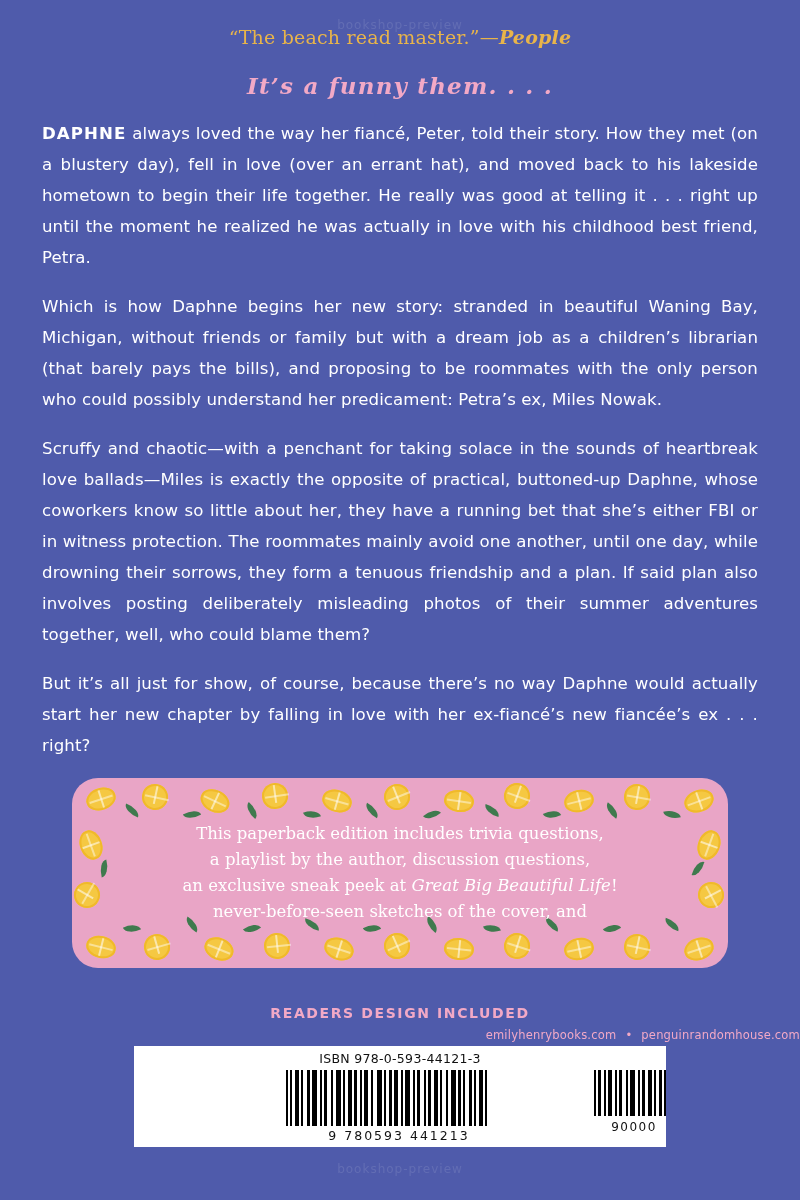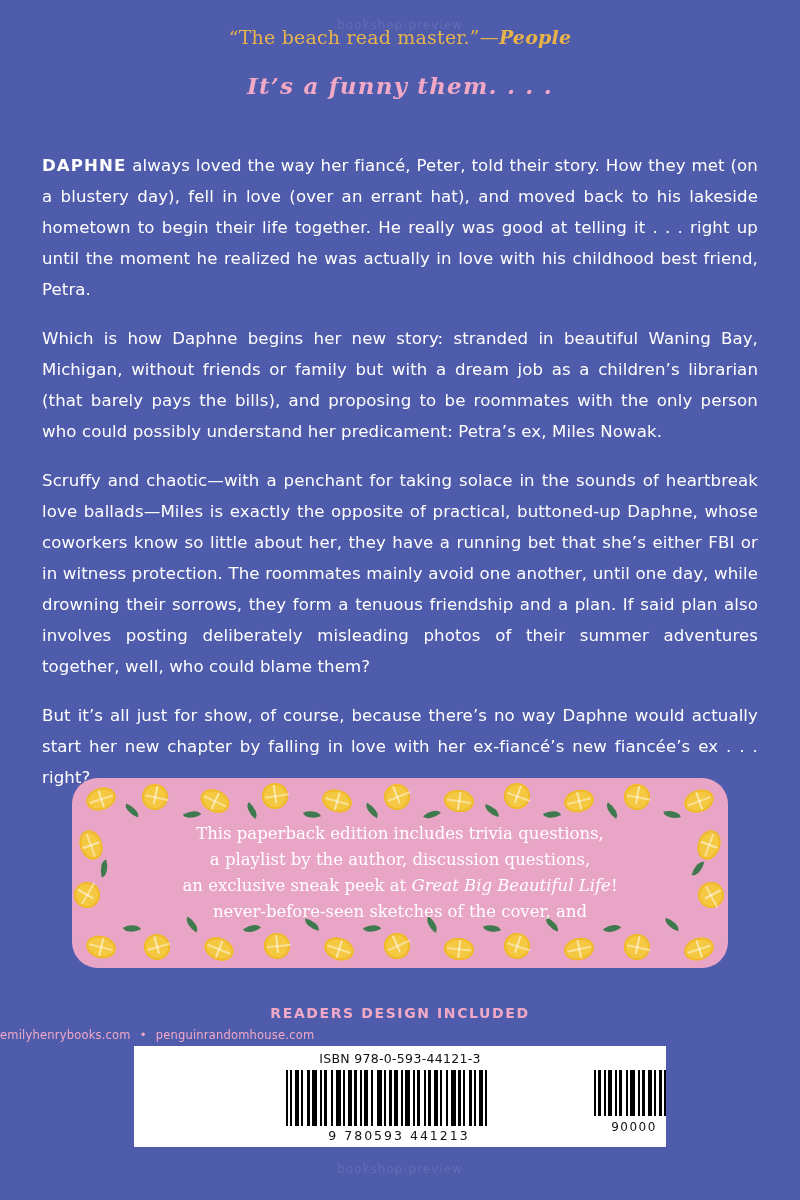--- a/index.html
+++ b/index.html
@@ -57,21 +57,20 @@
     position: absolute;
     top: 118px;
     left: 42px;
     width: 716px;
     color: #ffffff;
     font-family: "DejaVu Sans", sans-serif;
     font-size: 16.6px;
     line-height: 31px;
     text-align: justify;
     letter-spacing: .1px;
-    margin-top: 32px;
   }
   .copy p {
     margin: 0 0 18px 0;
   }
   .copy p:last-child { margin-bottom: 0; }
   .lead-name {
     font-weight: bold;
     letter-spacing: 1.1px;
   }
 
@@ -176,21 +175,21 @@
     font-family: "DejaVu Sans", sans-serif;
     font-size: 14px;
     font-weight: bold;
     letter-spacing: 1.6px;
   }
   .urls {
     position: absolute;
     top: 1028px;
     left: 0;
     width: 800px;
-    text-align: left;
+    text-align: right;
     color: #f2a9c6;
     font-family: "DejaVu Sans", sans-serif;
     font-size: 11.5px;
     letter-spacing: .2px;
   }
   .urls .dot { padding: 0 9px; }
 
   
   .barcode-box {
     position: absolute;

